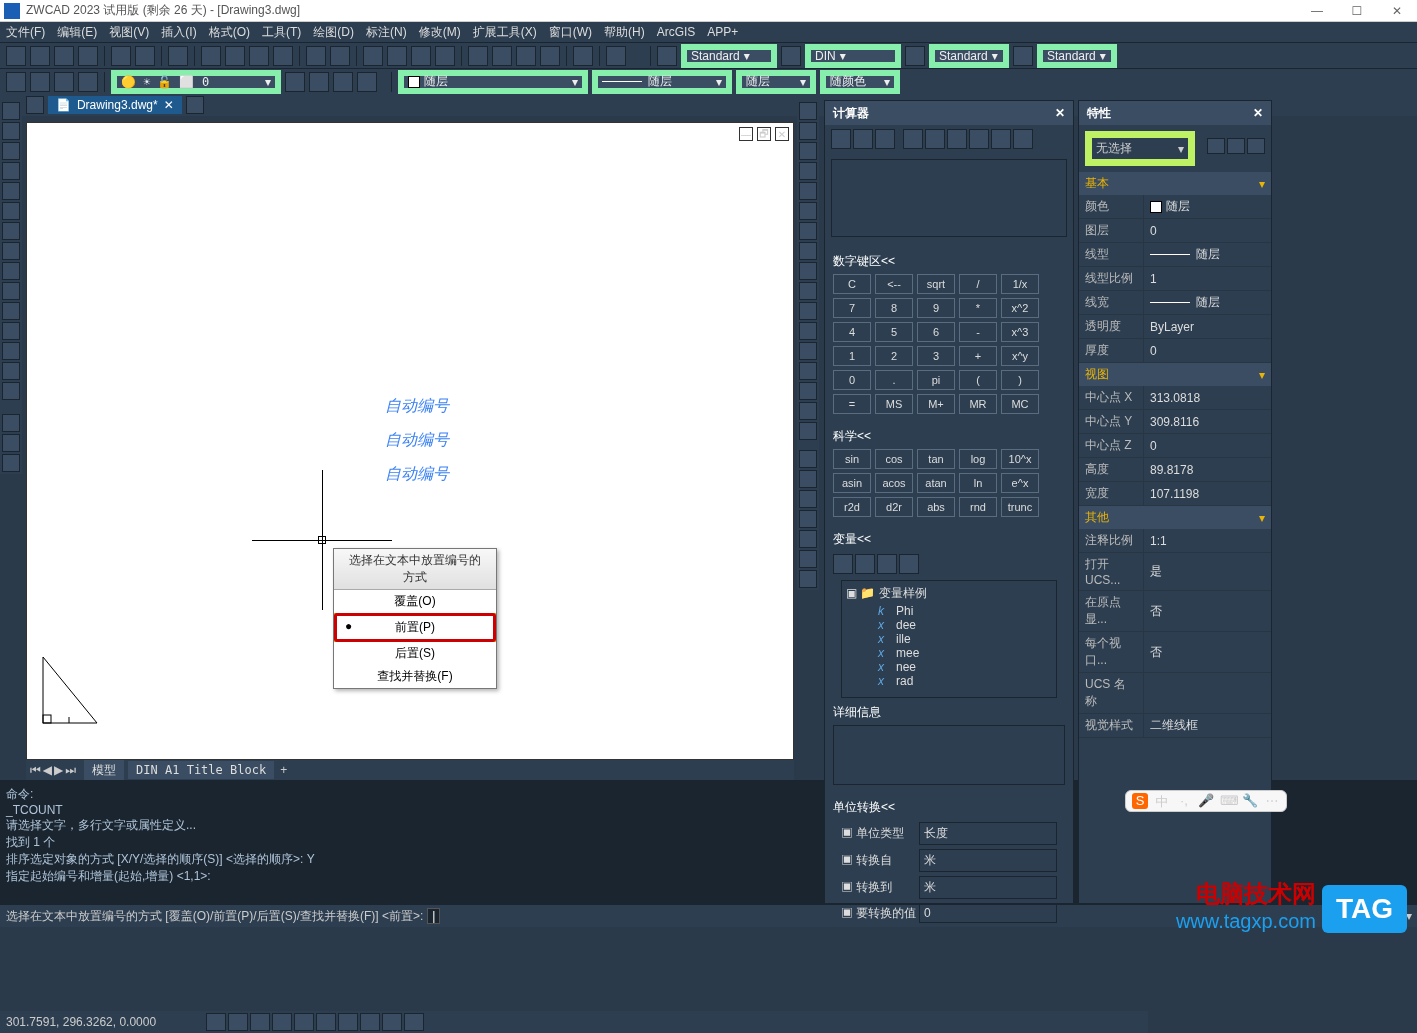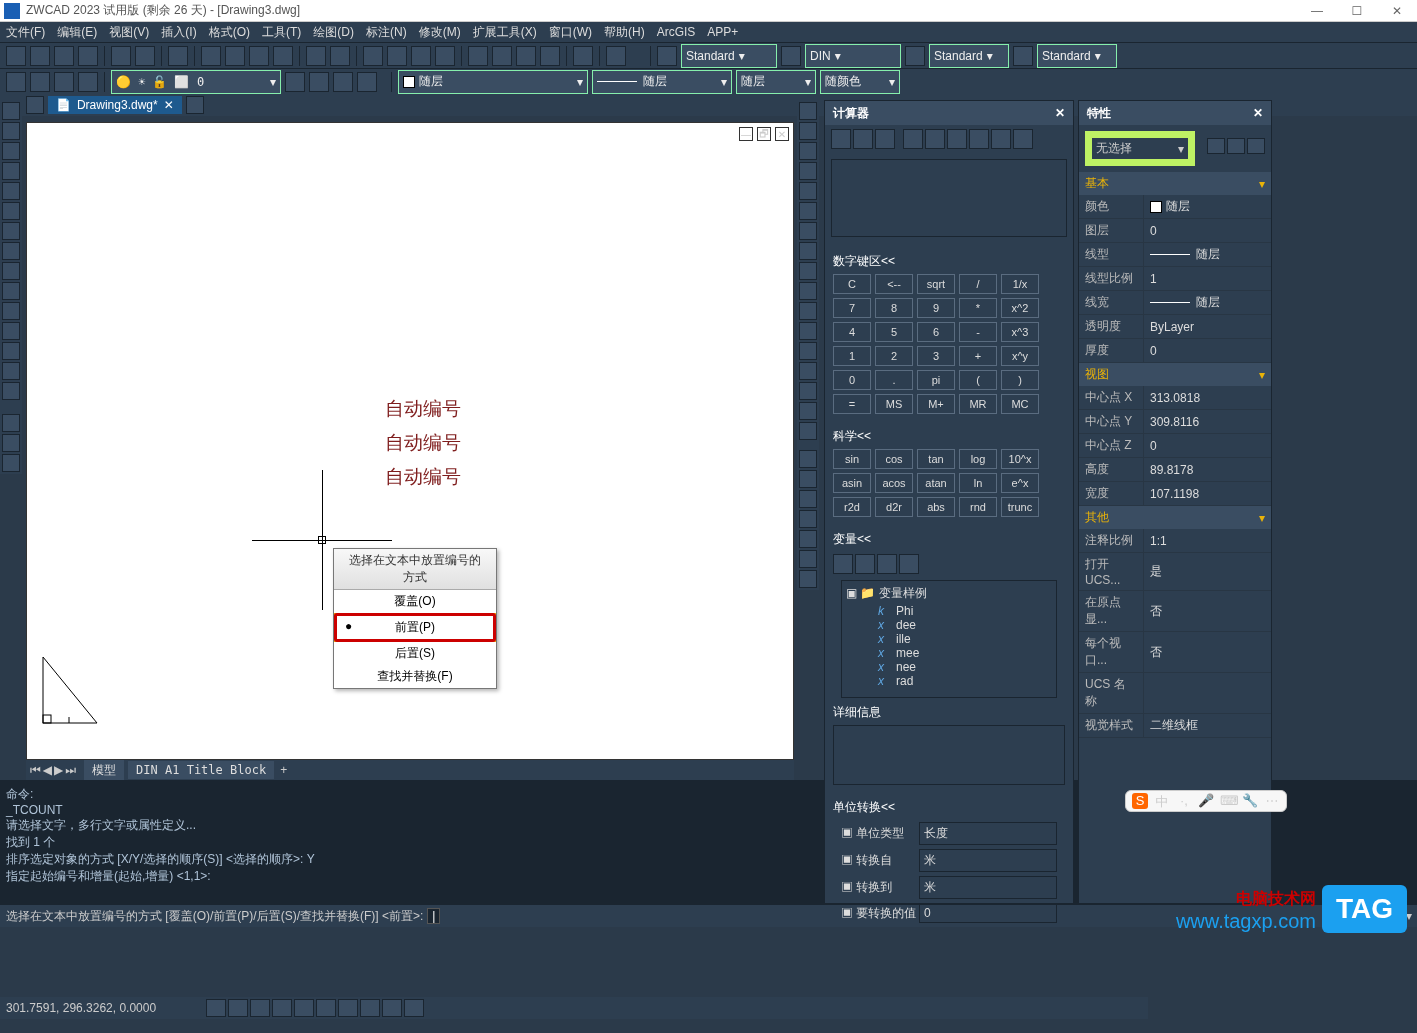--- a/index.html
+++ b/index.html
@@ -12,37 +12,37 @@
 .titlebar-buttons span { width: 40px; text-align: center; color: #666; cursor: default; }
 
 
 .menubar { background: #2d3e50; height: 20px; display: flex; align-items: center; padding-left: 6px; gap: 12px; color: #ddd; font-size: 12px; }
 .menubar span { cursor: default; }
 
 
 .toolbar-row { background: #2d3e50; display: flex; align-items: center; height: 26px; padding-left: 6px; gap: 4px; border-top: 1px solid #1a2530; }
 .tb-btn { width: 20px; height: 20px; background: #3a4d62; border: 1px solid #1a2530; }
 .tb-sep { width: 1px; height: 20px; background: #1a2530; margin: 0 2px; }
-.tb-dropdown { background: #3a4d62; border: 1px solid #86efac; height: 24px; padding: 0 4px; display: flex; align-items: center; color: #eee; font-family: monospace; }
+.tb-dropdown { background: #3a4d62; border: 6px solid #86efac; height: 24px; padding: 0 4px; display: flex; align-items: center; color: #eee; font-family: monospace; }
 .tb-dropdown .caret { margin-left: 4px; }
 
 
 .left-tb { position: absolute; left: 0; top: 100px; width: 22px; background: #2d3e50; display: flex; flex-direction: column; gap: 2px; padding: 2px; }
 .left-tb .tb-btn { width: 18px; height: 18px; }
 
 
 .doc-tabs { background: #2d3e50; height: 22px; display: flex; align-items: center; padding-left: 26px; }
 .doc-tab { background: #1e5a8e; padding: 2px 8px; color: #fff; font-family: monospace; display: flex; align-items: center; gap: 6px; }
 .doc-tab .close { color: #fff; }
 
 
 .canvas-area { position: absolute; left: 26px; top: 122px; width: 768px; height: 638px; background: #fff; border: 1px solid #333; }
 .canvas-ctrls { position: absolute; right: 4px; top: 4px; display: flex; gap: 4px; }
 .canvas-ctrls span { width: 14px; height: 14px; border: 1px solid #333; display: flex; align-items: center; justify-content: center; font-size: 10px; }
-.auto-text { position: absolute; font-size: 19px; color: #7f1d1d; }
+.auto-text { position: absolute; font-size: 16px; color: #3b82f6; font-style: italic; }
 .crosshair-h { position: absolute; height: 1px; background: #000; }
 .crosshair-v { position: absolute; width: 1px; background: #000; }
 .crosshair-box { position: absolute; border: 1px solid #000; }
 
 
 .ctx-menu { position: absolute; background: #eab308; border: 1px solid #777; box-shadow: 2px 2px 4px rgba(0,0,0,0.3); }
 .ctx-title { background: linear-gradient(#f8f8f8, #e0e0e0); padding: 3px 10px; color: #333; border-bottom: 1px solid #aaa; text-align: center; }
 .ctx-item { padding: 3px 24px; background: #fff; color: #000; cursor: default; position: relative; text-align: center; }
 .ctx-item.highlighted { border: 3px solid #cc0000; border-radius: 3px; }
 .ctx-item .bullet { position: absolute; left: 8px; }
@@ -55,21 +55,21 @@
 .bottom-tabs .nav { display: flex; gap: 2px; padding: 0 4px; color: #ccc; }
 .bottom-tabs .tab { padding: 2px 8px; background: #3a4d62; color: #ddd; font-family: monospace; margin-left: 4px; }
 .bottom-tabs .plus { padding: 2px 6px; color: #ccc; }
 
 
 .cmdline { position: absolute; left: 0; top: 780px; width: 1418px; height: 128px; background: #1a2530; color: #b0c4d8; font-family: monospace; padding: 6px; font-size: 13px; overflow: hidden; }
 .cmdline-input { position: absolute; left: 0; top: 905px; width: 1418px; height: 22px; background: #2d3e50; display: flex; align-items: center; font-family: monospace; padding-left: 6px; color: #ccc; }
 .cmdline-input .caret-box { border: 1px solid #555; padding: 0 4px; margin-left: 4px; background: #1a2530; color: #fff; }
 
 
-.statusbar { position: absolute; left: 0; bottom: 14px; width: 1148px; height: 22px; background: #2d3e50; display: flex; align-items: center; color: #ccc; font-family: monospace; padding-left: 6px; gap: 10px; }
+.statusbar { position: absolute; left: 0; bottom: 0; width: 1148px; height: 22px; background: #2d3e50; display: flex; align-items: center; color: #ccc; font-family: monospace; padding-left: 6px; gap: 10px; }
 .statusbar .sb-btns { display: flex; gap: 2px; }
 .statusbar .sb-btn { width: 20px; height: 18px; background: #3a4d62; border: 1px solid #1a2530; }
 
 
 .right-tb { position: absolute; left: 797px; top: 100px; width: 22px; background: #2d3e50; display: flex; flex-direction: column; gap: 2px; padding: 2px; }
 .right-tb .tb-btn { width: 18px; height: 18px; }
 
 
 .panel { position: absolute; background: #2d3e50; border: 1px solid #1a2530; }
 .panel-header { background: #3a4d62; height: 24px; display: flex; align-items: center; padding: 0 8px; color: #fff; font-weight: bold; }
@@ -102,21 +102,21 @@
 .props-group-hd .caret { margin-left: auto; }
 .props-row { display: flex; border-bottom: 1px solid #283644; }
 .props-row .pname { width: 64px; padding: 3px 6px; color: #bbb; }
 .props-row .pval { flex: 1; padding: 3px 6px; color: #ddd; border-left: 1px solid #283644; display: flex; align-items: center; }
 .pcolor-box { width: 12px; height: 12px; background: #fff; margin-right: 4px; border: 1px solid #000; }
 .pline-prev { display: inline-block; width: 40px; border-top: 1px solid #fff; margin-right: 6px; }
 
 
 .wm-logo { position: absolute; right: 10px; bottom: 100px; }
 .wm-tag { background: #1ba0f0; color: #fff; font-size: 28px; font-weight: bold; padding: 8px 14px; border-radius: 6px; float: right; }
-.wm-text { color: #cc0000; font-size: 16px; font-weight: bold; text-align: right; }
+.wm-text { color: #cc0000; font-size: 24px; font-weight: bold; text-align: right; }
 .wm-url { color: #1ba0f0; font-size: 20px; text-align: right; }
 
 
 .ime-bar { position: absolute; right: 130px; top: 790px; background: #f7f7f7; border: 1px solid #ccc; border-radius: 6px; padding: 2px 6px; display: flex; gap: 6px; align-items: center; }
 .ime-bar span { width: 16px; height: 16px; font-size: 13px; text-align: center; }
 .ime-logo { background: #ff6600; color: #fff; border-radius: 3px; }
 </style>
 </head>
 <body>
 

